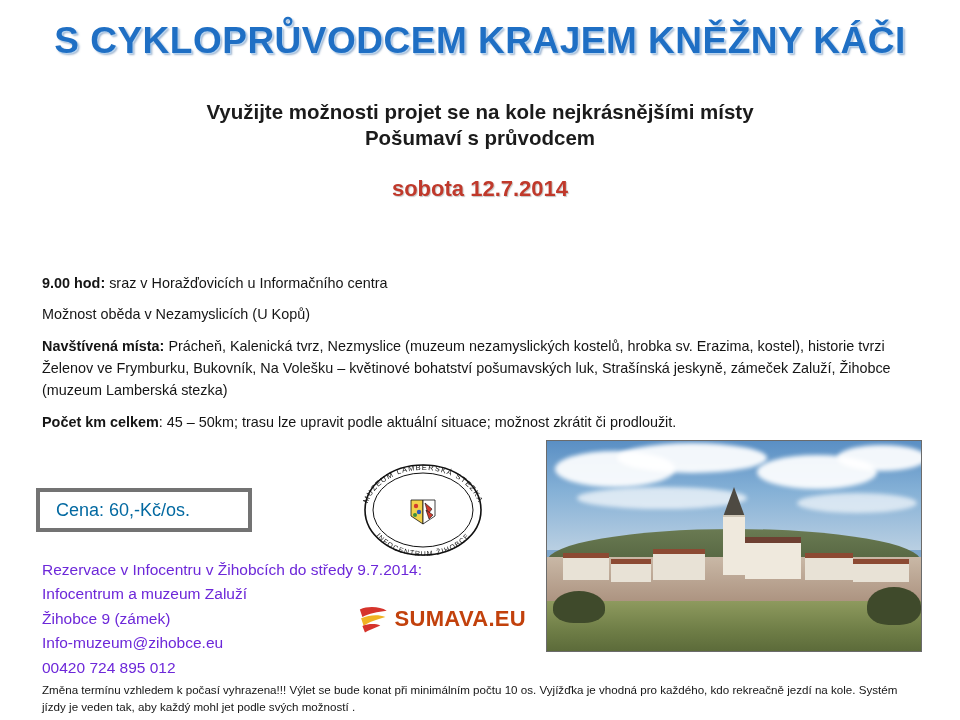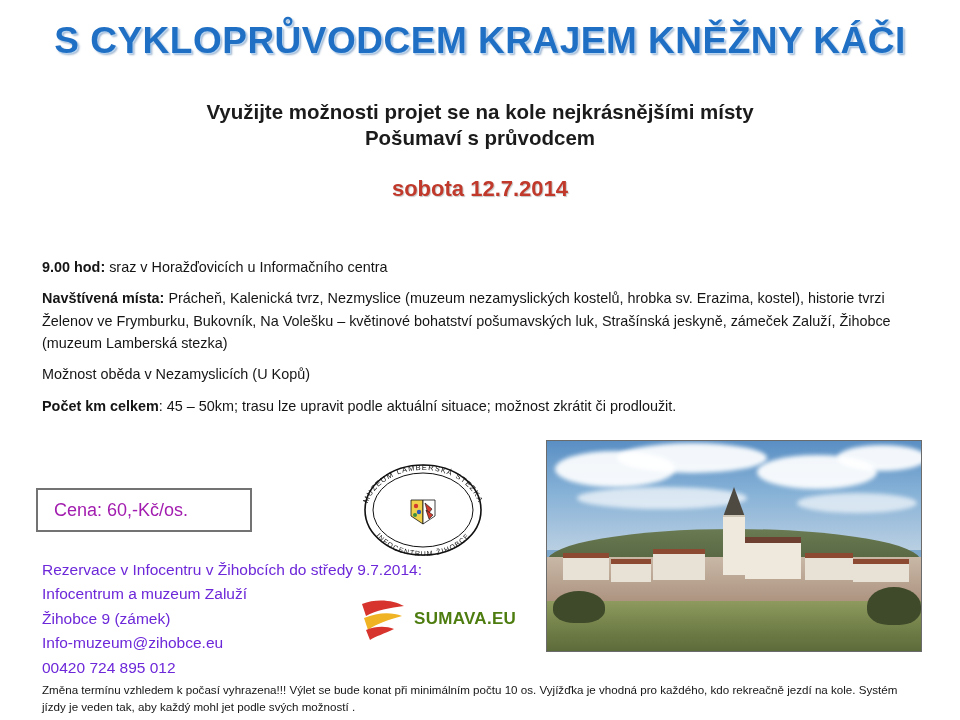--- a/index.html
+++ b/index.html
@@ -52,48 +52,48 @@
     font-weight: bold;
     color: #C0392B;
     margin-top: 26px;
     text-shadow: 1px 1px 1px rgba(150,150,150,0.55);
   }
 
   
   .program {
     position: absolute;
     left: 42px;
-    top: 236px;
+    top: 252px;
     width: 876px;
     font-size: 14.4px;
     line-height: 1.55;
     color: #151515;
   }
   .program p {
     margin: 0 0 9px 0;
     text-align: left;
   }
   .program b {
     font-weight: bold;
   }
 
   
   .price-box {
     position: absolute;
     left: 36px;
     top: 468px;
     width: 216px;
     height: 44px;
-    border: 2px solid #737373;
+    border: 4px solid #737373;
     box-sizing: border-box;
     display: flex;
     align-items: center;
     padding-left: 16px;
     font-size: 18px;
-    color: #a21caf;
+    color: #0369a1;
     background: #ffffff;
   }
 
   
   .contact {
     position: absolute;
     left: 42px;
     top: 538px;
     font-size: 15.5px;
     line-height: 1.58;
@@ -125,23 +125,23 @@
   .sumava {
     position: absolute;
     left: 356px;
     top: 575px;
     width: 170px;
     height: 48px;
     display: flex;
     align-items: center;
   }
   .sumava-text {
-    font-size: 17px;
-    font-weight: bold;
-    color: #4d7c0f;
+    font-size: 22px;
+    font-weight: bold;
+    color: #c2410c;
     letter-spacing: 0.3px;
     margin-left: 4px;
   }
 
   
   .photo {
     position: absolute;
     left: 546px;
     top: 420px;
     width: 376px;
@@ -226,24 +226,24 @@
     <div>Pošumaví s průvodcem</div>
   </div>
 
   <div class="date-line">sobota 12.7.2014</div>
 
   <div class="program">
     <p>
       <b>9.00 hod:</b><span> sraz v Horažďovicích u Informačního centra</span>
     </p>
     <p>
-      <b>Navštívená místa:</b><span> Prácheň, Kalenická tvrz, Nezmyslice (muzeum nezamyslických kostelů, hrobka sv. Erazima, kostel), historie tvrzi Želenov ve Frymburku, Bukovník, Na Volešku – květinové bohatství pošumavských luk, Strašínská jeskyně, zámeček Zaluží, Žihobce (muzeum Lamberská stezka)</span>
+      <b></b><span>Možnost oběda v Nezamyslicích (U Kopů)</span>
     </p>
     <p>
-      <b></b><span>Možnost oběda v Nezamyslicích (U Kopů)</span>
+      <b>Navštívená místa:</b><span> Prácheň, Kalenická tvrz, Nezmyslice (muzeum nezamyslických kostelů, hrobka sv. Erazima, kostel), historie tvrzi Želenov ve Frymburku, Bukovník, Na Volešku – květinové bohatství pošumavských luk, Strašínská jeskyně, zámeček Zaluží, Žihobce (muzeum Lamberská stezka)</span>
     </p>
     <p>
       <b>Počet km celkem</b><span>: 45 – 50km; trasu lze upravit podle aktuální situace; možnost zkrátit či prodloužit.</span>
     </p>
   </div>
 
   <div class="price-box">
     <span>Cena: 60,-Kč/os.</span>
   </div>
 

